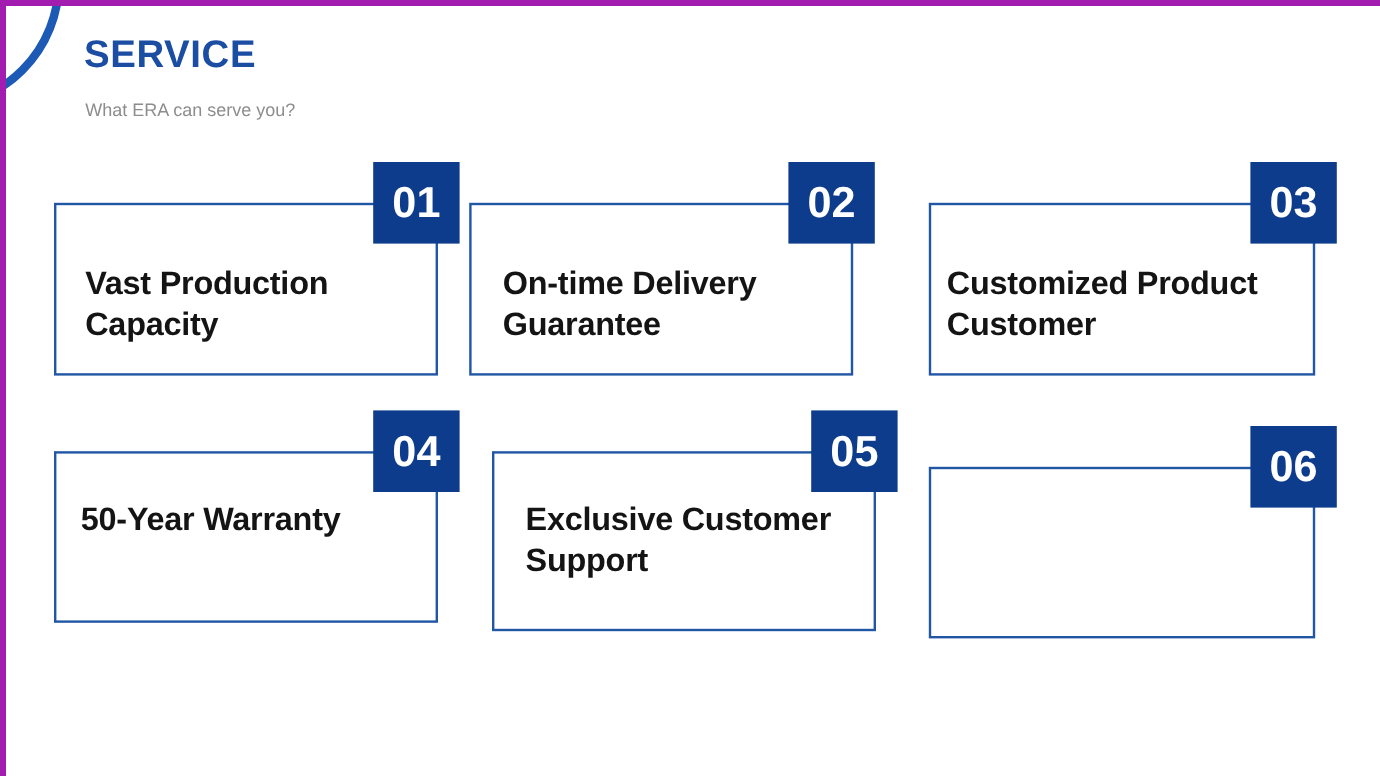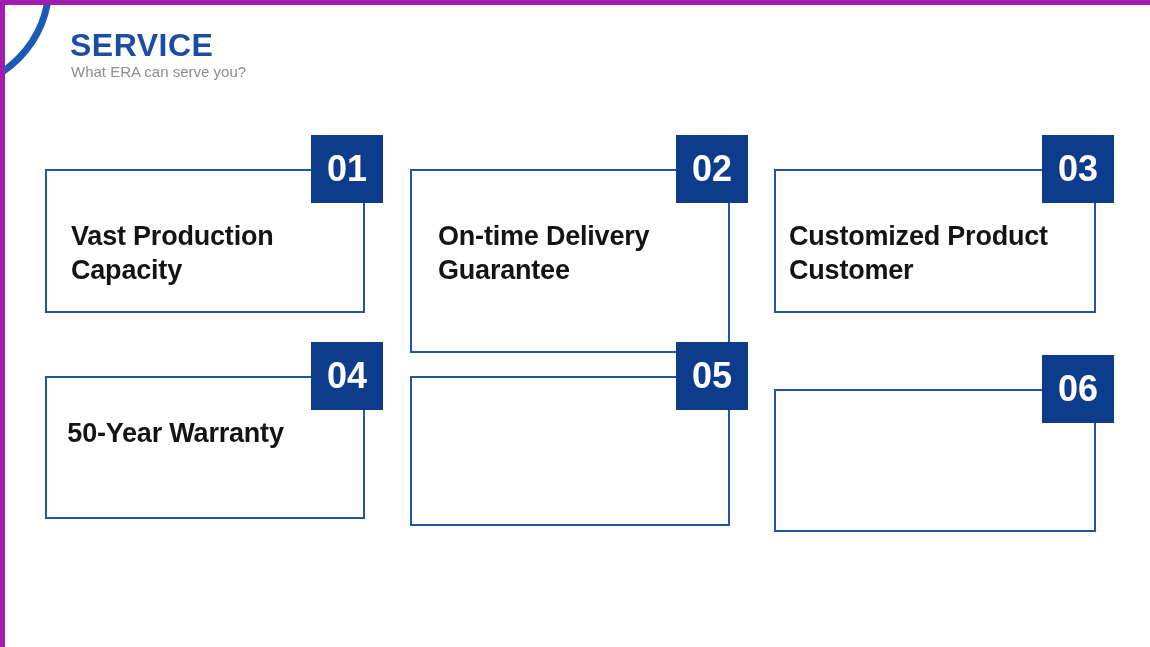--- a/index.html
+++ b/index.html
@@ -29,21 +29,21 @@
     left: 65px;
     top: 22px;
     font-size: 32px;
     font-weight: 700;
     letter-spacing: 0.5px;
     color: #1b4ea3;
   }
   .page-subtitle {
     position: absolute;
     left: 66px;
-    top: 58px;
+    top: 79px;
     font-size: 15px;
     font-weight: 400;
     color: #8d8d8d;
   }
   .card {
     position: absolute;
     box-sizing: border-box;
     border: 2.5px solid #2156a5;
     background: #ffffff;
   }
@@ -63,21 +63,21 @@
   .card .card-text {
     font-size: 27px;
     font-weight: 700;
     line-height: 34px;
     color: #141414;
     white-space: pre-wrap;
     letter-spacing: -0.2px;
   }
   
   .card-1 { left: 40px;  top: 164px; width: 320px; height: 144px; padding-left: 16px; }
-  .card-2 { left: 405px; top: 164px; width: 320px; height: 184px; }
+  .card-2 { left: 386px; top: 164px; width: 320px; height: 144px; }
   .card-3 { left: 769px; top: 164px; width: 322px; height: 144px; }
   
   .card-4 { left: 40px;  top: 371px; width: 320px; height: 143px; }
   .card-5 { left: 405px; top: 371px; width: 320px; height: 150px; }
   .card-6 { left: 769px; top: 384px; width: 322px; height: 143px; }
 
   .card-1 .card-text { padding: 48px 6px 0 8px;  }
   .card-2 .card-text { padding: 48px 6px 0 26px; }
   .card-3 .card-text { padding: 48px 6px 0 13px; }
   .card-4 .card-text { padding: 38px 6px 0 13px; }
@@ -114,19 +114,21 @@
 Customer</div>
   </div>
 
   <div class="card card-4">
     <div class="badge">04</div>
     <div class="card-text"> 50-Year Warranty</div>
   </div>
 
   <div class="card card-5">
     <div class="badge">05</div>
+    <div class="card-text">Exclusive Customer
+Support</div>
   </div>
 
   <div class="card card-6">
     <div class="badge">06</div>
   </div>
 
 </div>
 
 </body></html>

